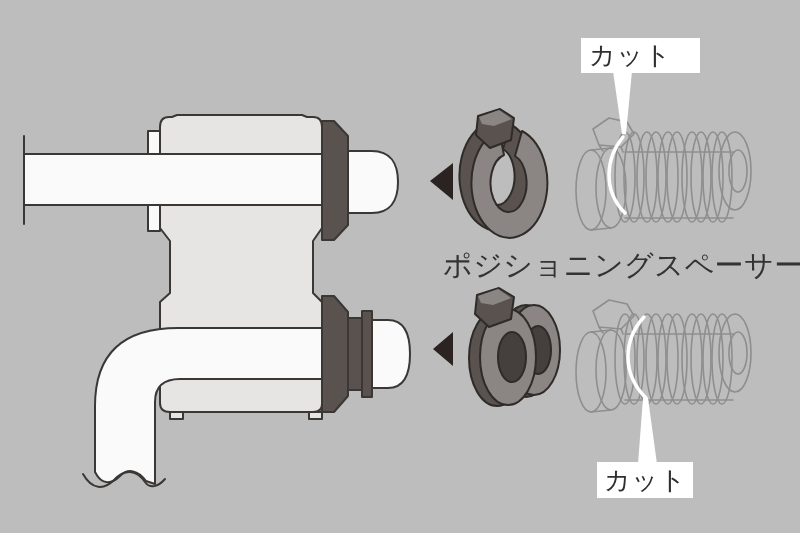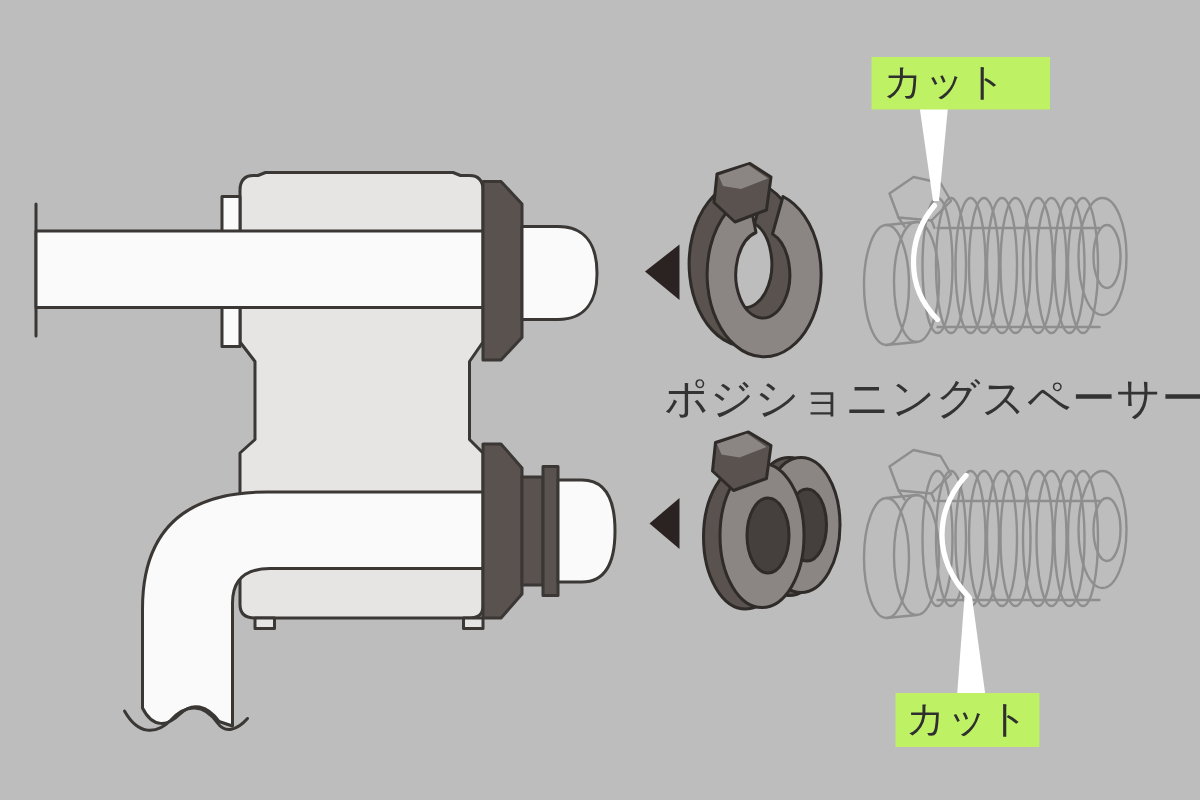--- a/index.html
+++ b/index.html
@@ -6,21 +6,21 @@
   body{
     width:800px;height:533px;overflow:hidden;
     background:#bdbdbd;
     font-family:"DejaVu Sans","Liberation Sans",sans-serif;
     position:relative;
   }
   .stage{position:absolute;left:0;top:0;width:800px;height:533px;}
   svg{position:absolute;left:0;top:0;display:block;}
   .label-box{
     position:absolute;
-    background:#bef264;
+    background:#ffffff;
     color:#2f2f2f;
     font-size:26px;
     font-weight:500;
     line-height:35px;
     white-space:nowrap;
     letter-spacing:1px;
   }
   .label-box.cut-top{left:581px;top:38px;width:111px;height:35px;padding-left:8px;}
   .label-box.cut-bottom{left:597px;top:462px;width:89px;height:36px;line-height:36px;padding-left:7px;}
   .part-caption{

